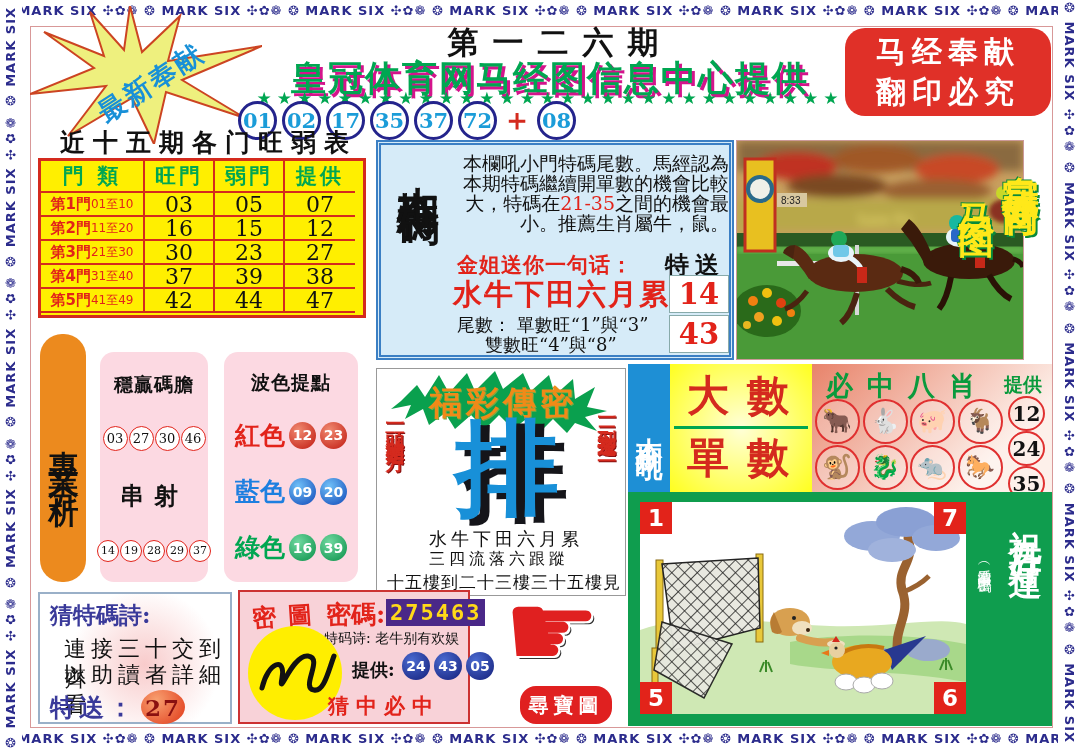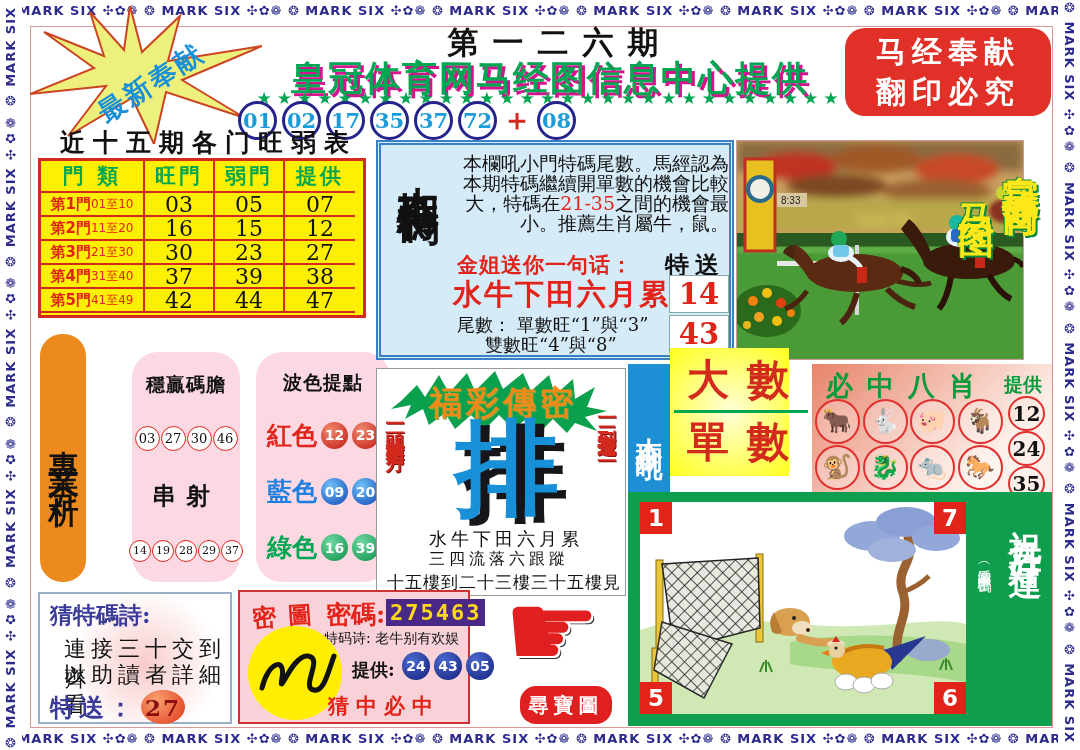--- a/index.html
+++ b/index.html
@@ -48,21 +48,21 @@
   .hcell:nth-child(4n){border-right:none;}
   .hhead{color:#00a651;font-weight:bold;font-size:21px;letter-spacing:3px;}
   .hgate{color:#e2231a;font-weight:bold;font-size:15px;white-space:nowrap;}
   .hrange{color:#e2231a;font-size:12px;}
   .hval{color:#111;font-size:22px;font-family:"DejaVu Serif",serif;}
   
   .vt{writing-mode:vertical-rl;text-orientation:upright;}
   .pro-pill{position:absolute;left:40px;top:334px;width:46px;height:248px;background:#ec8a1e;
             border-radius:22px;display:flex;align-items:center;justify-content:center;}
   .pro-pill .vt{color:#111;font-weight:bold;font-size:30px;letter-spacing:16px;font-family:"DejaVu Serif",serif;}
-  .pinkbox{position:absolute;background:#fcd9e2;border-radius:26px;margin-left:32px;}
+  .pinkbox{position:absolute;background:#fcd9e2;border-radius:14px;}
   .stable{left:100px;top:352px;width:108px;height:230px;display:flex;flex-direction:column;
           align-items:center;justify-content:space-around;padding:6px 0;box-sizing:border-box;}
   .ptitle{font-weight:bold;font-size:19px;color:#111;letter-spacing:1px;font-family:"DejaVu Serif",serif;}
   .crow{display:flex;gap:1px;justify-content:center;}
   .smc{width:23px;height:23px;border:1px solid #e2231a;border-radius:50%;background:#fff;color:#111;
        font-size:13px;display:flex;align-items:center;justify-content:center;flex:0 0 auto;
        font-family:"DejaVu Serif",serif;}
   .mid-label{font-weight:bold;font-size:24px;letter-spacing:10px;color:#111;font-family:"DejaVu Serif",serif;}
   .wave{left:224px;top:352px;width:134px;height:230px;display:flex;flex-direction:column;
         align-items:center;justify-content:space-around;padding:6px 0;box-sizing:border-box;}
@@ -114,21 +114,21 @@
   
   .photo{position:absolute;left:736px;top:140px;width:286px;height:218px;border:1px solid #c99;}
   .ov1{position:absolute;left:996px;top:142px;height:218px;color:#ffe81a;font-weight:bold;font-size:37px;
        letter-spacing:6px;font-family:"DejaVu Serif",serif;text-shadow:2px 2px 0 #0a8a3a,-1px -1px 0 #0a8a3a;}
   .ov2{position:absolute;left:952px;top:172px;height:140px;color:#ffe81a;font-weight:bold;font-size:36px;
        letter-spacing:10px;font-family:"DejaVu Serif",serif;text-shadow:2px 2px 0 #0a8a3a,-1px -1px 0 #0a8a3a;}
   
   .howl{position:absolute;left:628px;top:364px;width:42px;height:128px;background:#1e8fd5;display:flex;
         align-items:center;justify-content:center;}
   .howl .vt{color:#fff;font-weight:bold;font-size:27px;letter-spacing:8px;font-family:"DejaVu Serif",serif;}
-  .bigpanel{position:absolute;left:670px;top:348px;width:119px;height:128px;
+  .bigpanel{position:absolute;left:670px;top:364px;width:142px;height:128px;
             background:radial-gradient(circle at 50% 50%,#ffffd8,#ffff1e);}
   .bp-top,.bp-bottom{position:absolute;left:0;width:142px;height:60px;color:#d42a1e;font-weight:bold;
             font-size:42px;letter-spacing:18px;display:flex;align-items:center;justify-content:center;
             font-family:"DejaVu Serif",serif;padding-left:12px;box-sizing:border-box;}
   .bp-top{top:2px;} .bp-bottom{top:64px;}
   .bp-line{position:absolute;left:4px;top:62px;width:134px;height:0;border-top:3px solid #00a651;}
   .zpanel{position:absolute;left:812px;top:364px;width:240px;height:128px;
           background:linear-gradient(135deg,#e8836a,#fdf0ea 75%);}
   .z-title{position:absolute;left:14px;top:4px;color:#0a9a3c;font-weight:bold;font-size:27px;letter-spacing:14px;
            font-family:"DejaVu Serif",serif;}

